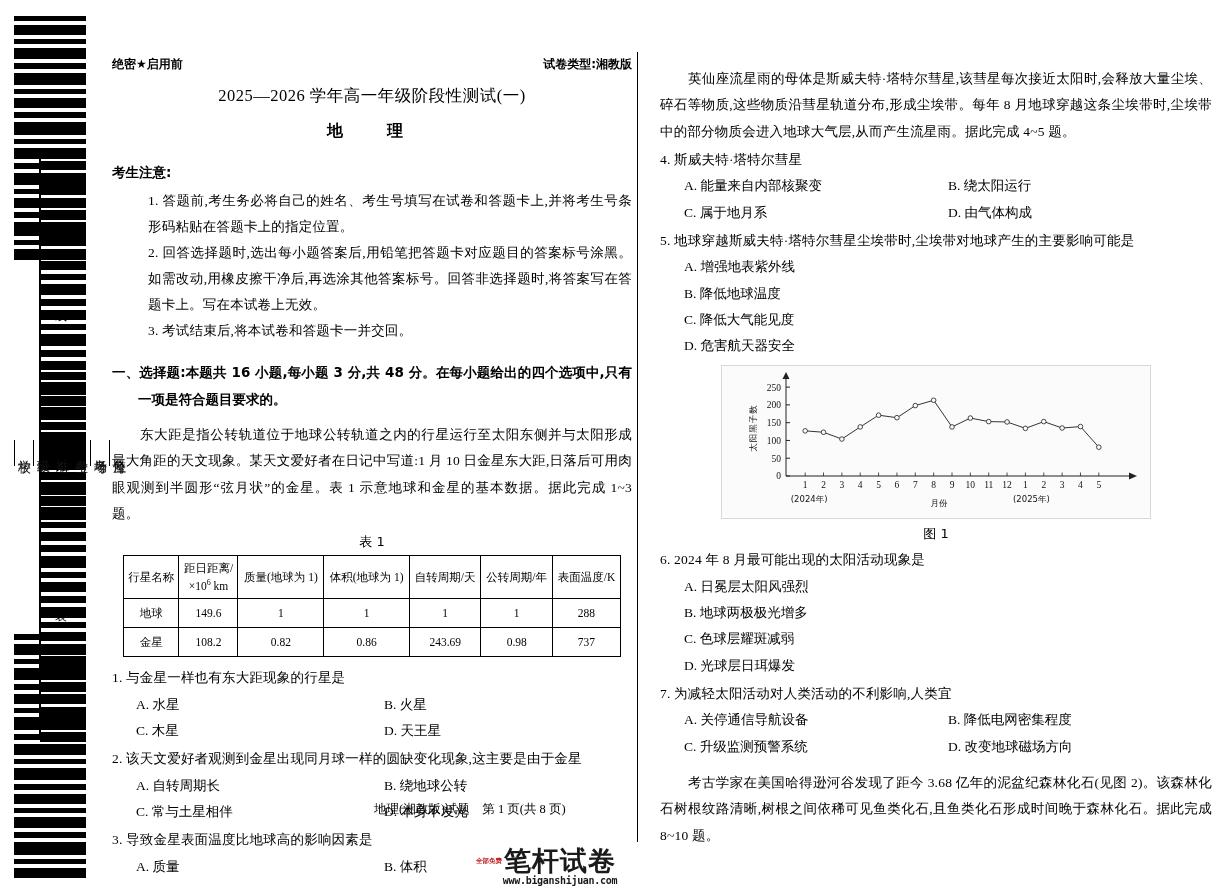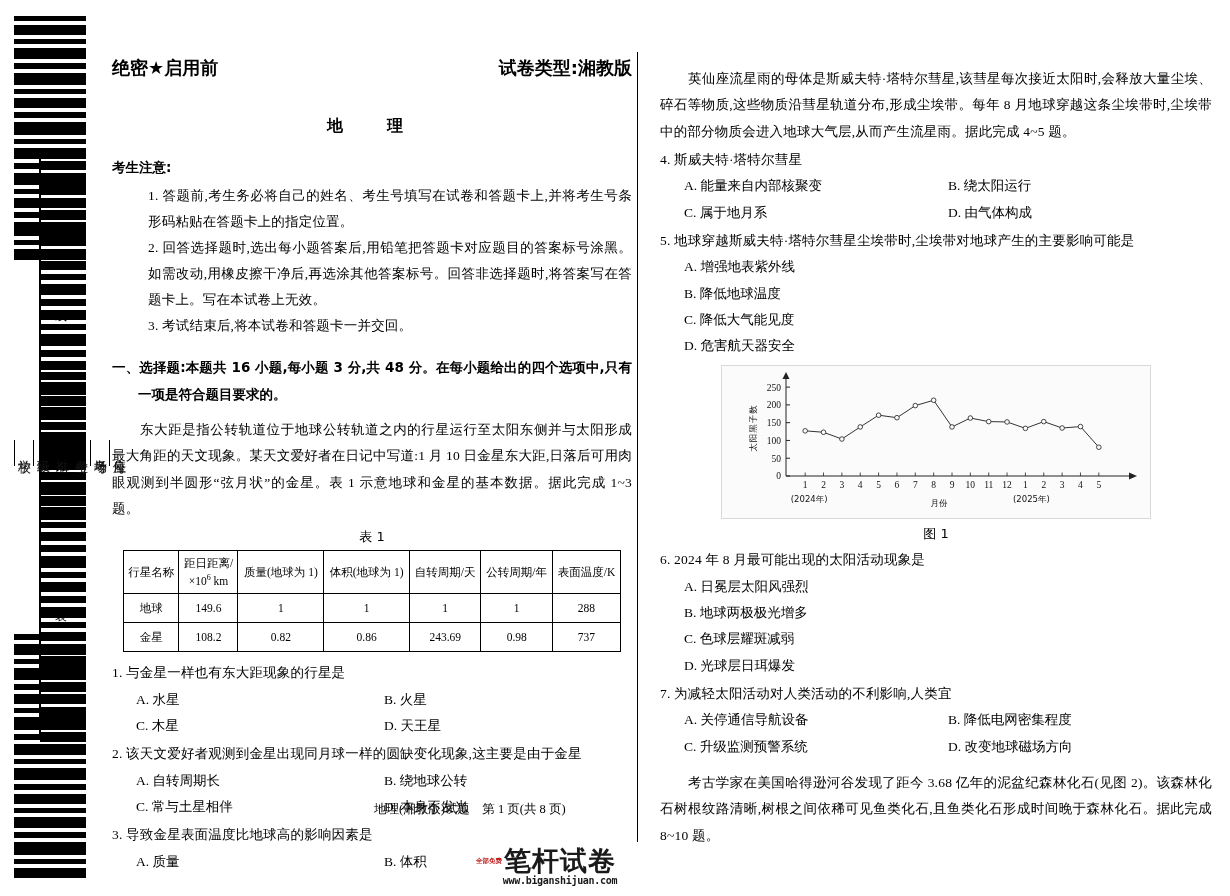--- a/index.html
+++ b/index.html
@@ -146,22 +146,22 @@
     background: #000;
   }
 
   
   .hdr-row {
     display: flex;
     justify-content: space-between;
     align-items: baseline;
     font-family: "DejaVu Sans", "Liberation Sans", sans-serif;
     font-weight: bold;
-    font-size: 18px;
-    margin-bottom: 36px;
+    font-size: 12px;
+    margin-bottom: 12px;
   }
   .paper-title {
     text-align: center;
     font-size: 16.5px;
     letter-spacing: 0.5px;
     margin-bottom: 14px;
   }
   .subject-title {
     text-align: center;
     font-family: "DejaVu Sans", "Liberation Sans", sans-serif;
@@ -463,20 +463,21 @@
 
   <div class="col-divider"></div>
 
   <div class="col-left">
 
     <div class="hdr-row">
       <span>绝密★启用前</span>
       <span>试卷类型:湘教版</span>
     </div>
 
+    <div class="paper-title">2025—2026 学年高一年级阶段性测试(一)</div>
     <div class="subject-title">地　理</div>
 
     <div class="notice-head">考生注意:</div>
     <ul class="notice-list">
       <li>1. 答题前,考生务必将自己的姓名、考生号填写在试卷和答题卡上,并将考生号条形码粘贴在答题卡上的指定位置。</li>
       <li>2. 回答选择题时,选出每小题答案后,用铅笔把答题卡对应题目的答案标号涂黑。如需改动,用橡皮擦干净后,再选涂其他答案标号。回答非选择题时,将答案写在答题卡上。写在本试卷上无效。</li>
       <li>3. 考试结束后,将本试卷和答题卡一并交回。</li>
     </ul>
 
     <div class="section-head">一、选择题:本题共 16 小题,每小题 3 分,共 48 分。在每小题给出的四个选项中,只有一项是符合题目要求的。</div>

